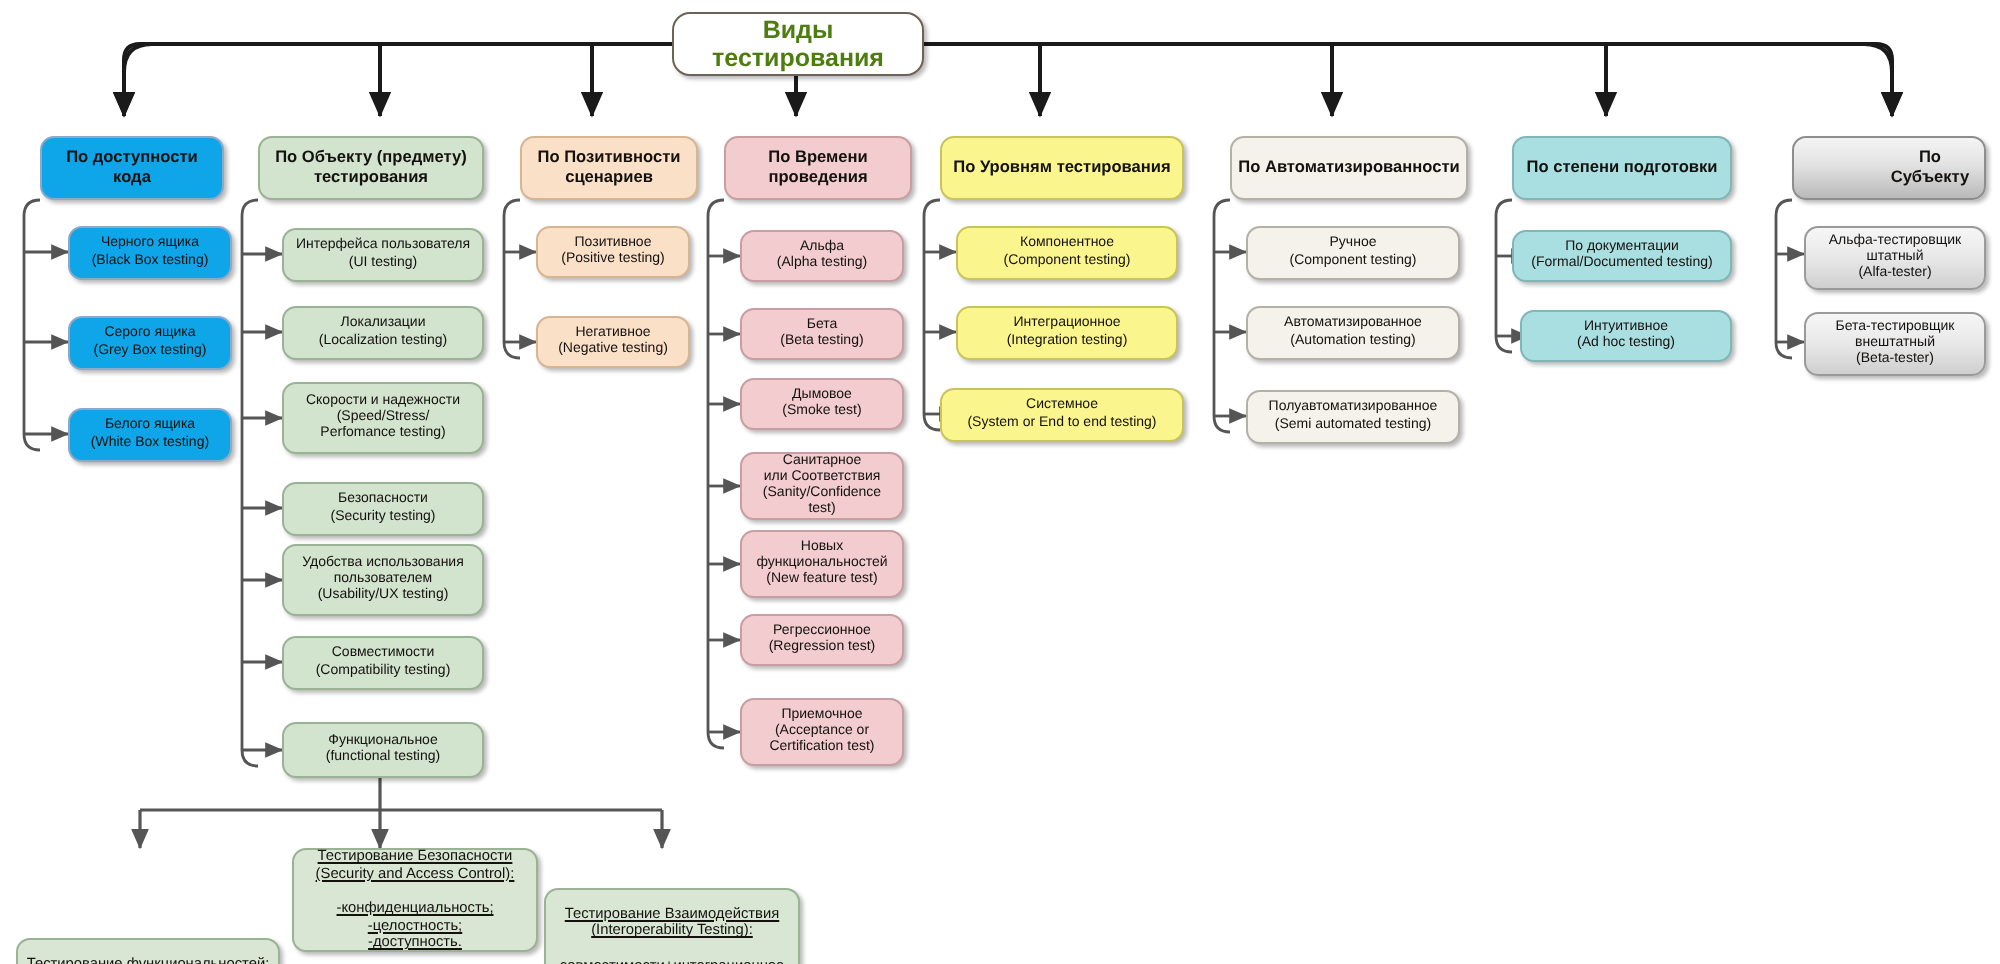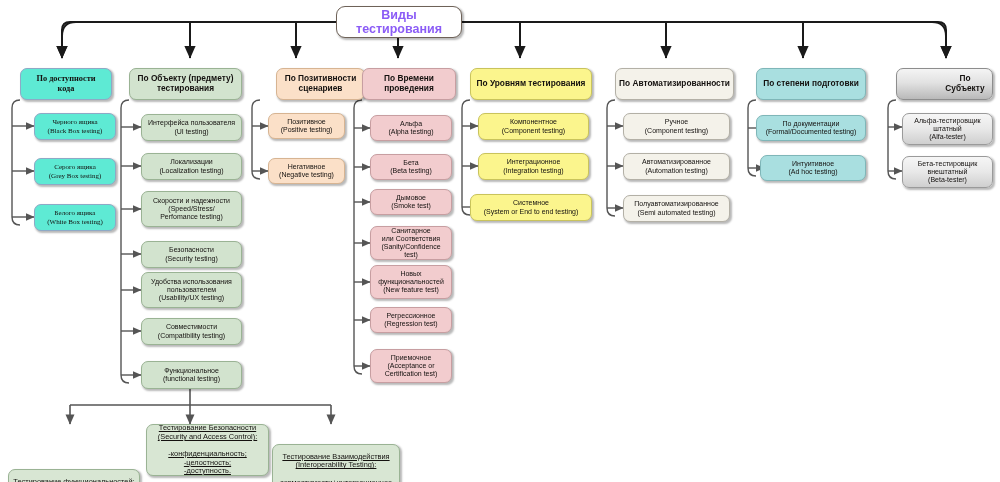--- a/index.html
+++ b/index.html
@@ -16,29 +16,29 @@
     border:1px solid #8a8a8a;border-radius:7px;
     display:flex;align-items:center;justify-content:center;
     text-align:center;color:#14110f;
     box-shadow:1.5px 1.5px 2px rgba(0,0,0,.28);
     padding:2px 3px;line-height:1.15;
   }
   .node .txt{display:block;width:100%;white-space:pre-line;}
 
   
   .root{background:#ffffff;border:1px solid #6e6258;border-radius:9px;
-        font-size:12.5px;font-weight:bold;color:#8b5cf6;}
+        font-size:12.5px;font-weight:bold;color:#4d7c0f;}
 
   
   .hdr{font-size:8.3px;font-weight:bold;}
   .kid{font-size:7px;font-weight:normal;}
   .leafbig{font-size:7.4px;text-decoration:underline;}
 
   
-  .c-blue   {background:#5eead4;border-color:#8ea9c6;font-family:Liberation Serif, serif;}
+  .c-blue   {background:#0ea5e9;border-color:#8ea9c6;}
   .c-green  {background:#d2e3ce;border-color:#9ab394;}
   .c-orange {background:#fbe0c8;border-color:#d7b492;}
   .c-pink   {background:#f2ccce;border-color:#c79ea1;}
   .c-yellow {background:#fbf58d;border-color:#c9c35c;}
   .c-cream  {background:#f4f2ea;border-color:#b3b0a6;}
   .c-cyan   {background:#a9dfe0;border-color:#7fb6b8;}
   .c-gray   {background:linear-gradient(180deg,#f4f4f4 0%,#e2e2e2 45%,#b9b9b9 100%);border-color:#8d8d8d;}
   .c-graysm {background:linear-gradient(180deg,#f6f6f6 0%,#e8e8e8 50%,#cfcfcf 100%);border-color:#9a9a9a;}
   .c-bottom {background:#d8e6d3;border-color:#9ab394;}
 </style>
@@ -183,21 +183,21 @@
     </div>
   <div class="node kid c-green" style="left:141px;top:318px;width:101px;height:27px;">
     <span class="txt">Совместимости
 (Compatibility testing)</span>
     </div>
   <div class="node kid c-green" style="left:141px;top:361px;width:101px;height:28px;">
     <span class="txt">Функциональное
 (functional testing)</span>
     </div>
 
-  <div class="node hdr c-orange" style="left:260px;top:68px;width:89px;height:32px;margin-left:16px;">
+  <div class="node hdr c-orange" style="left:260px;top:68px;width:89px;height:32px;">
     <span class="txt">По Позитивности
 сценариев</span>
   </div>
   <div class="node kid c-orange" style="left:268px;top:113px;width:77px;height:26px;">
     <span class="txt">Позитивное
 (Positive testing)</span>
     </div>
   <div class="node kid c-orange" style="left:268px;top:158px;width:77px;height:26px;">
     <span class="txt">Негативное
 (Negative testing)</span>

